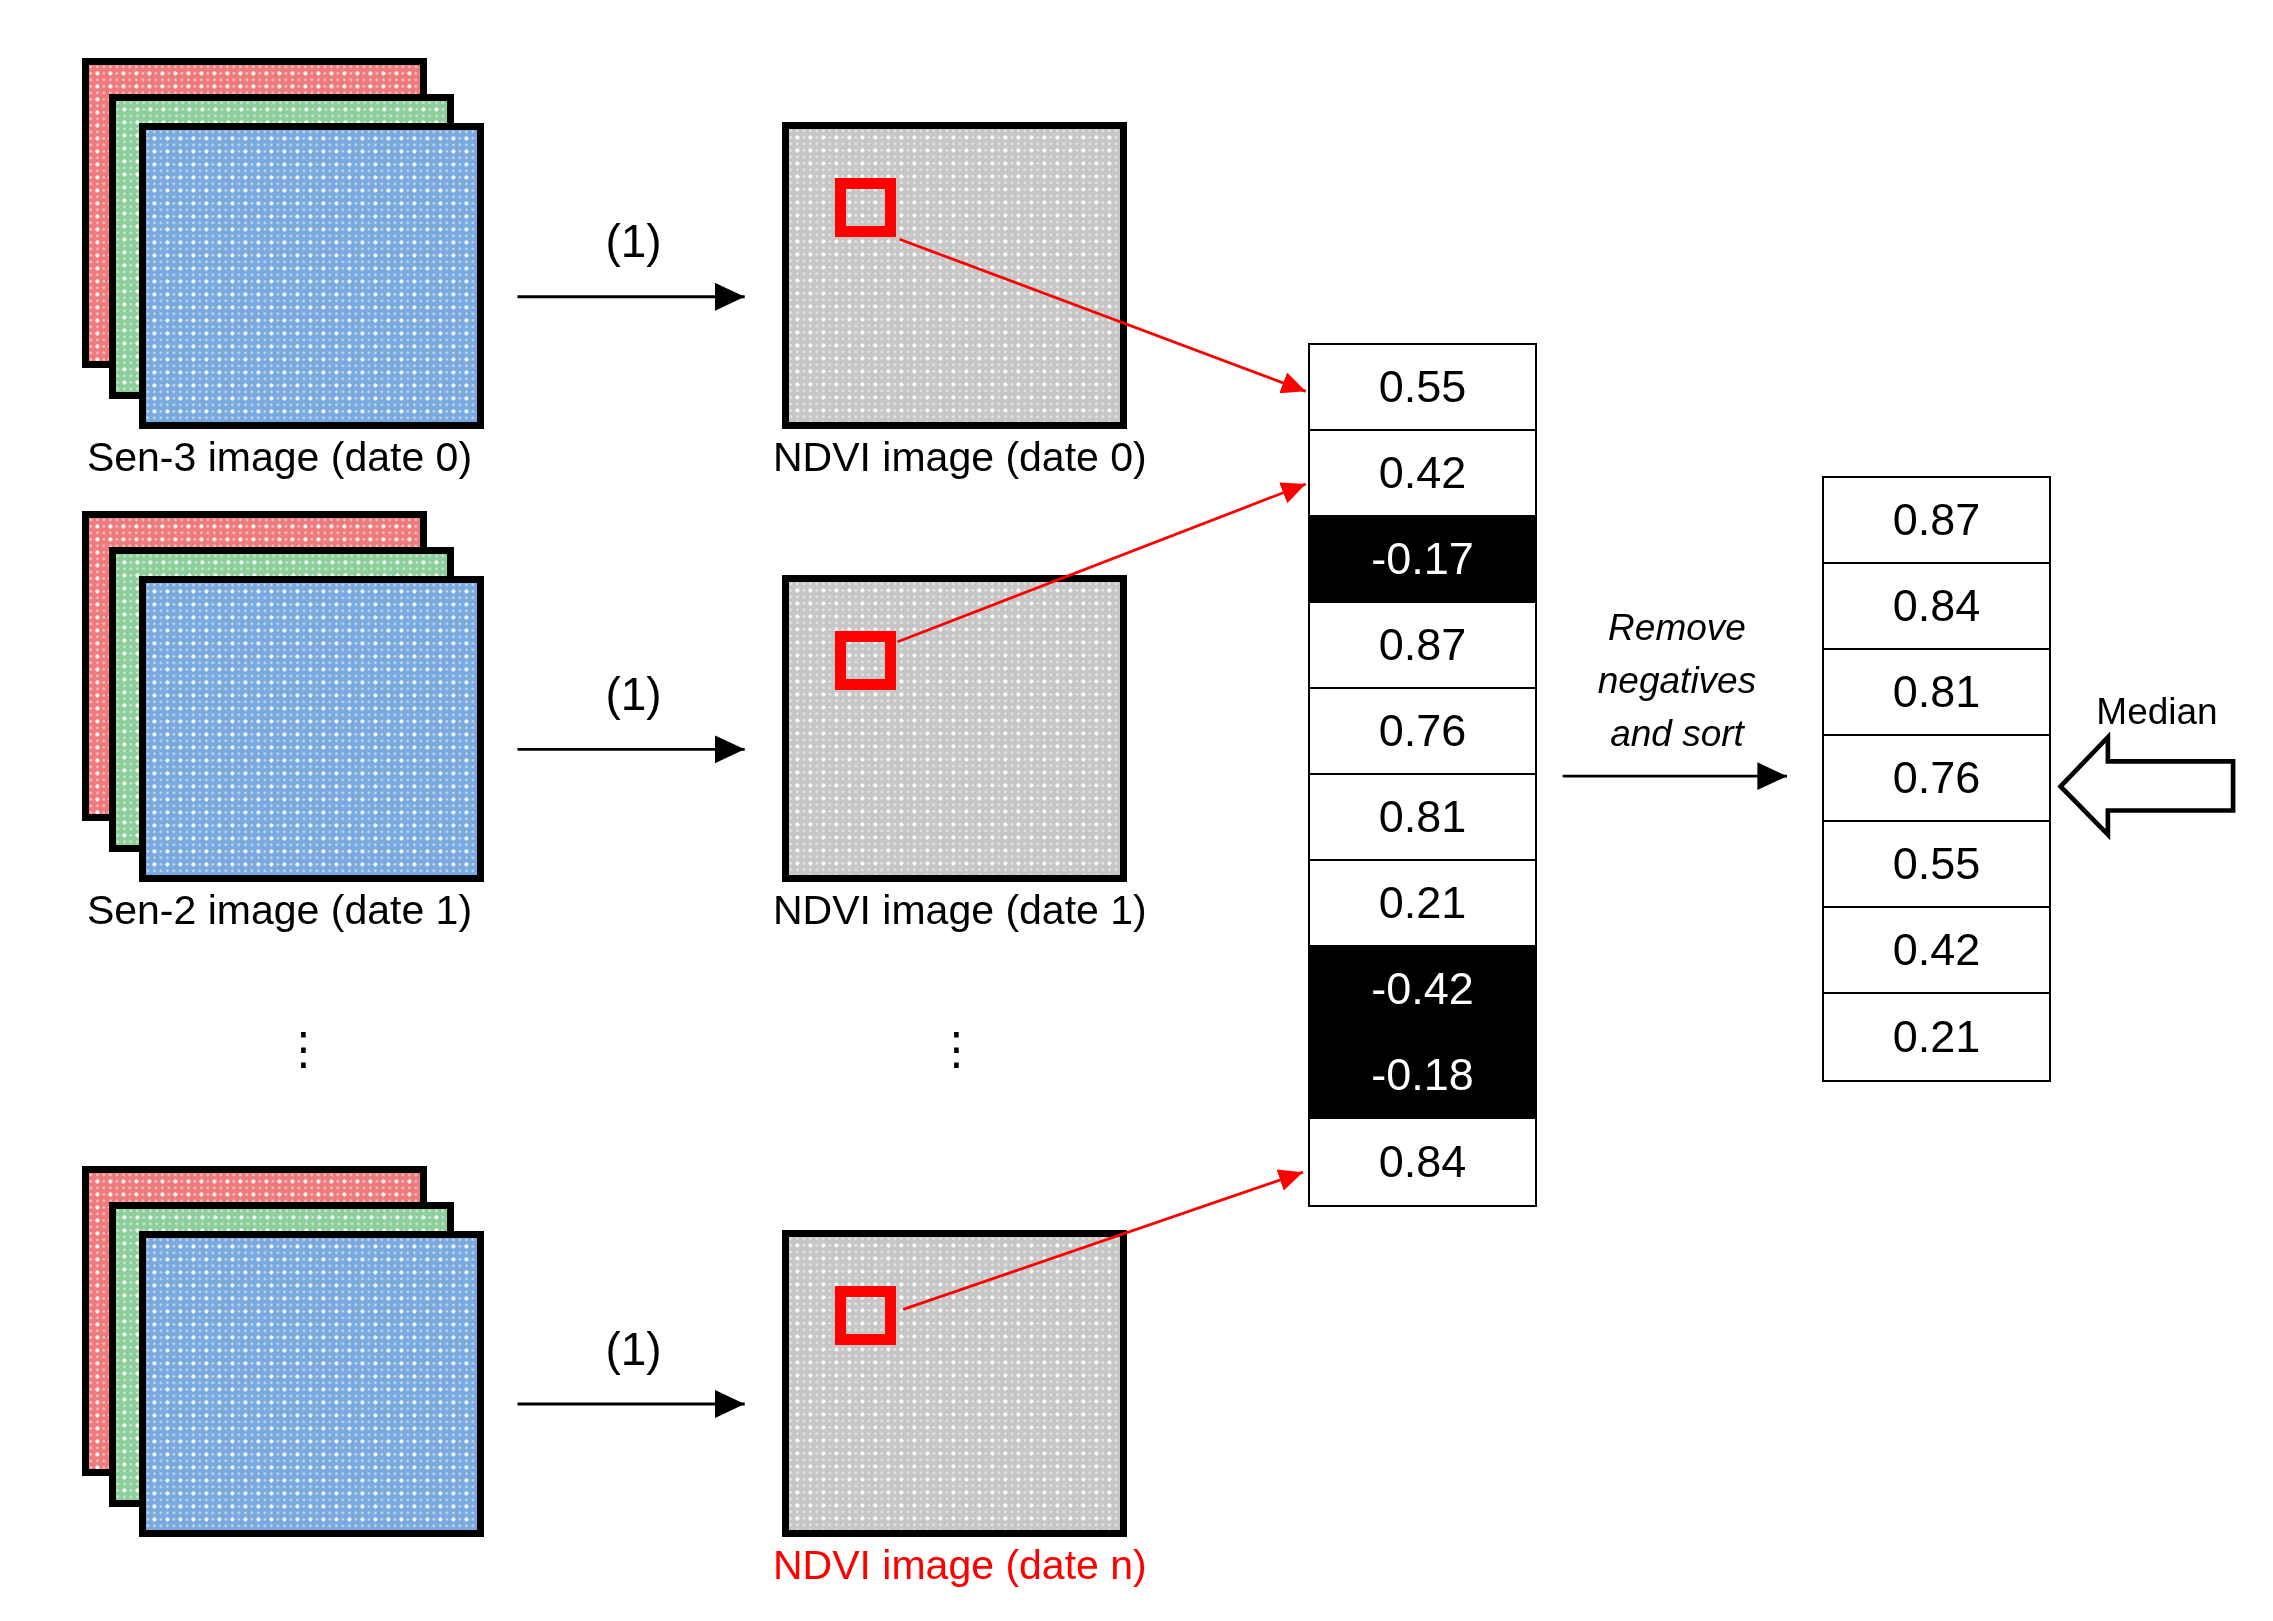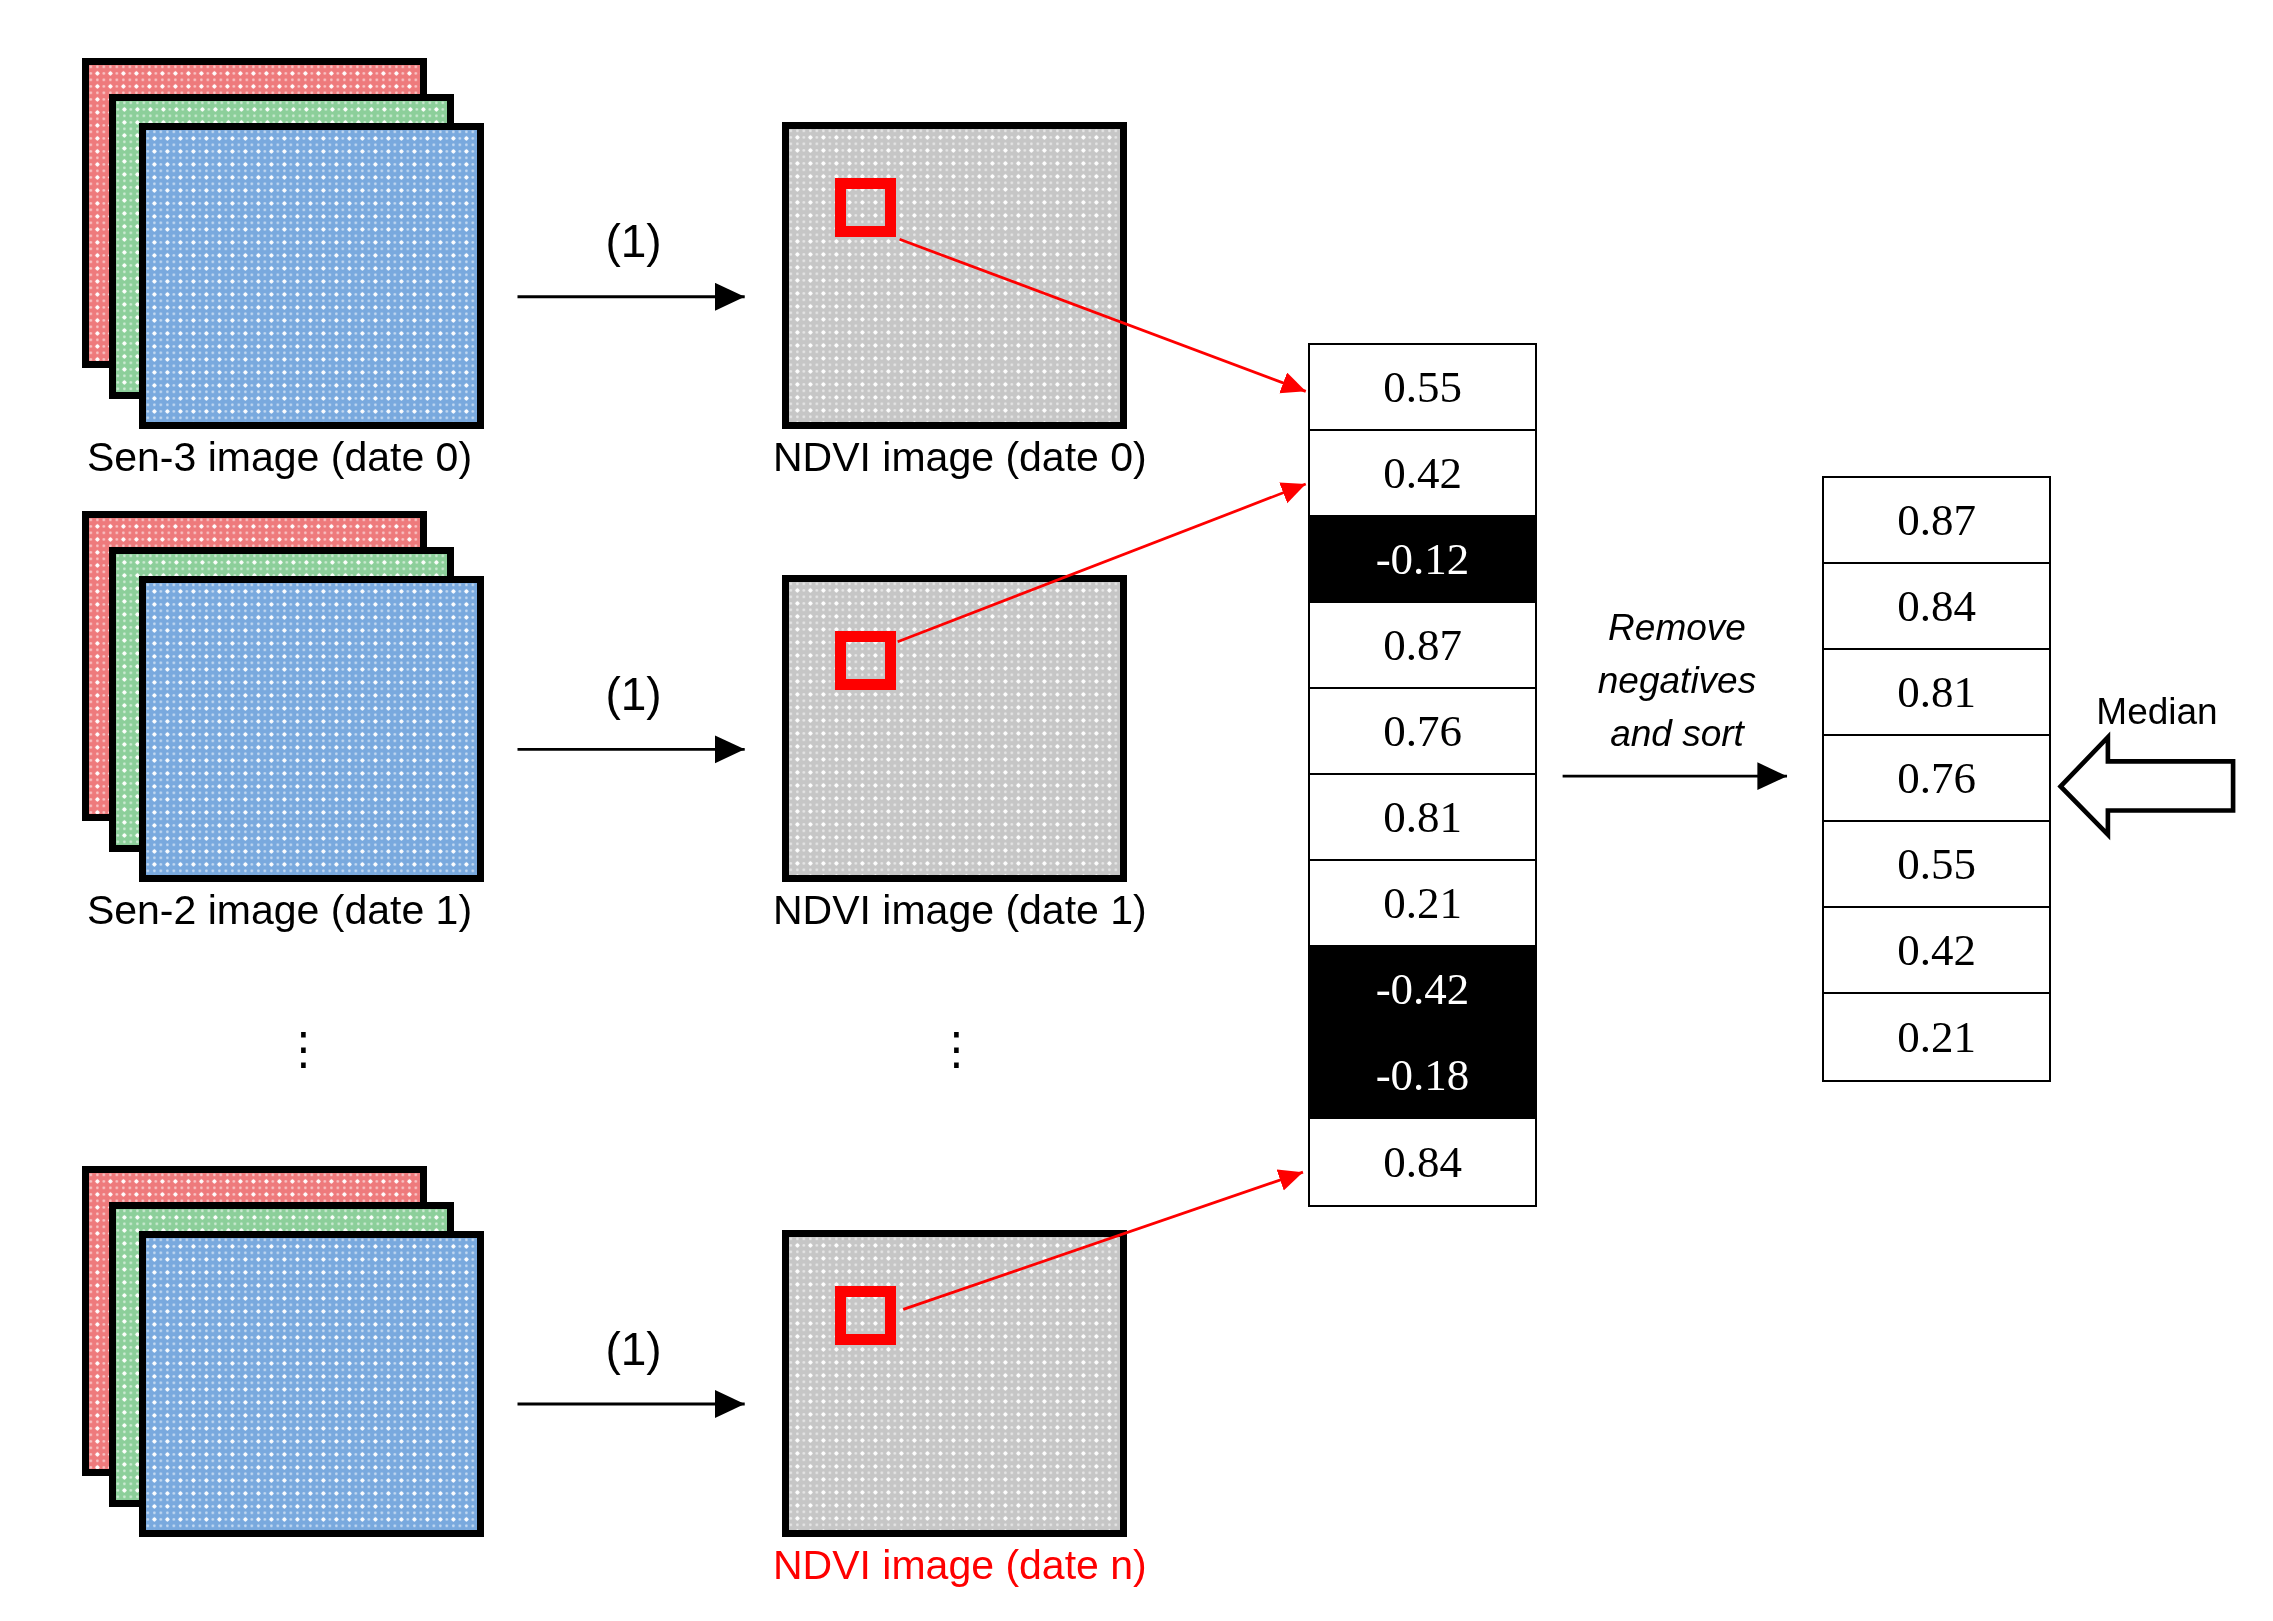--- a/index.html
+++ b/index.html
@@ -23,21 +23,21 @@
   .red-layer{left:82px;top:58px;height:310px;background-color:var(--layer-red,#ee7a7c);z-index:1;}
   .green-layer{left:109px;top:94px;height:305px;background-color:var(--layer-green,#8ccf9a);z-index:2;}
   .blue-layer{left:139px;top:123px;height:306px;background-color:var(--layer-blue,#79a9de);z-index:3;}
   .caption{position:absolute;font-size:41px;line-height:46px;text-align:center;white-space:nowrap;}
   .sen-caption{left:56px;top:434px;width:447px;}
   .ndvi-caption{left:773px;top:434px;width:364px;}
   .red-text{color:var(--highlight-red,#fe0000);}
   .step-label{position:absolute;left:587px;top:212px;width:93px;text-align:center;font-size:46px;line-height:58px;}
   .ndvi-box{position:absolute;left:782px;top:122px;width:345px;height:307px;border:7.4px solid #000;box-sizing:border-box;background-color:var(--ndvi-gray,#c6c6c6);z-index:5;}
   .pixel-marker{position:absolute;left:46px;top:49px;width:61px;height:59px;border:11px solid var(--highlight-red,#fe0000);box-sizing:border-box;}
-  .vcol{position:absolute;border:2.8px solid #000;background:#0c4a6e;z-index:10;font-family:Liberation Serif, serif;}
+  .vcol{position:absolute;border:2.8px solid #000;background:#0c4a6e;z-index:10;}
   .pixel-col{left:1308px;top:343px;width:225px;}
   .sorted-col{left:1822px;top:476px;width:225px;}
   .cell{
     height:86px;box-sizing:border-box;border-bottom:2.8px solid #000;
     display:flex;align-items:center;justify-content:center;
     font-size:45px;background:#fff;color:#000;
   }
   .cell:last-child{border-bottom:none;}
   .cell.dark{background:var(--cell-dark-bg,#000);color:var(--cell-dark-text,#fff);border-bottom-color:var(--cell-dark-bg,#000);}
   .ellipsis{position:absolute;width:93px;text-align:center;font-size:45px;line-height:1.0;font-family:"DejaVu Sans",sans-serif;z-index:4;}
@@ -86,21 +86,21 @@
     <div class="caption ndvi-caption red-text">NDVI image (date n)</div>
   </div>
 
   <div class="ellipsis dots-left">⋮</div>
   <div class="ellipsis dots-mid">⋮</div>
 
   <div class="vcol pixel-col">
 
   <div class="cell">0.55</div>
       <div class="cell">0.42</div>
-      <div class="cell dark">-0.12</div>
+      <div class="cell dark">-0.17</div>
       <div class="cell">0.87</div>
       <div class="cell">0.76</div>
       <div class="cell">0.81</div>
       <div class="cell">0.21</div>
       <div class="cell dark">-0.42</div>
       <div class="cell dark">-0.18</div>
       <div class="cell">0.84</div>
     </div>
 
   <div class="vcol sorted-col">

